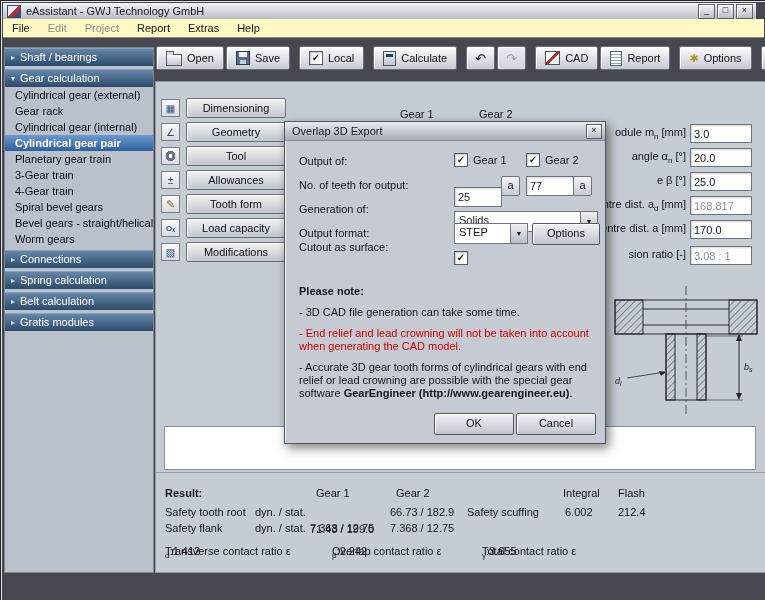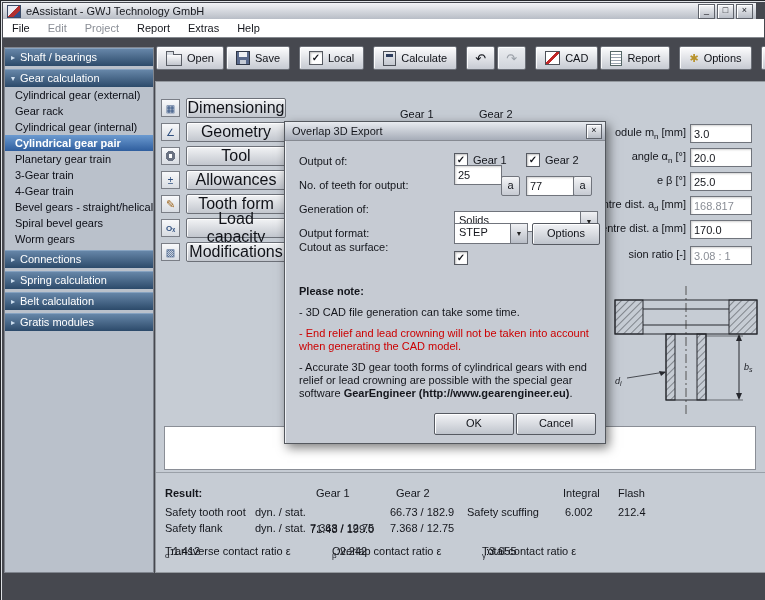--- a/index.html
+++ b/index.html
@@ -10,21 +10,21 @@
   .titlebar{position:absolute;left:2px;top:2px;right:10px;height:16px;
             background:linear-gradient(180deg,#f2f3f6,#b8bdc6);display:flex;align-items:center;
             padding:0 3px 0 4px;font-size:11px;color:#16181e;border-bottom:1px solid #8b8f98;}
   .app-ic{width:12px;height:11px;margin-right:5px;border:1px solid #3a4a66;
           background:linear-gradient(135deg,#e8eaf2 0 45%,#b03030 45% 70%,#30508c 70% 100%);flex:none;}
   .winbtn{width:15px;height:13px;margin-left:2px;background:linear-gradient(#f4f5f7,#b8bdc6);
           border:1px solid #5e626a;box-shadow:inset 1px 1px 0 #fff;font-size:9px;line-height:11px;
           text-align:center;color:#16181e;flex:none;}
   .tspacer{margin-left:auto;}
   
-  .menubar{position:absolute;left:2px;top:18px;right:2px;height:18px;background:#ffffff;
+  .menubar{position:absolute;left:2px;top:18px;right:2px;height:18px;background:#fef9c3;
            border-bottom:1px solid #85898f;font-size:11px;display:flex;align-items:center;}
   .menu-item{padding:2px 9px;color:#14161c;}
   .menu-item.dis{color:#8a8e96;}
   
   .toolbar{position:absolute;left:155px;top:45px;height:24px;display:flex;align-items:center;}
   .tbtn{display:inline-flex;align-items:center;gap:5px;height:22px;padding:0 9px;
         background:linear-gradient(#fdfdfe,#c6cad2);border:1px solid #6c7078;border-radius:2px;
         font-size:11px;color:#101218;box-shadow:inset 1px 1px 0 rgba(255,255,255,.85);margin-right:2px;}
   .tbtn.square{width:27px;padding:0;justify-content:center;font-size:13px;}
   .tbtn.dis{color:#9aa0a8;background:linear-gradient(#eceef1,#cfd3da);}
@@ -58,21 +58,21 @@
   .content{position:absolute;left:154px;top:80px;width:609px;height:490px;background:#c6ccd4;
            border:1px solid #94999f;font-size:11px;color:#14161c;}
   .modules{position:absolute;left:5px;top:16px;display:flex;flex-direction:column;gap:4px;}
   .mod-row{display:flex;align-items:center;gap:6px;}
   .mico{width:17px;height:16px;border:1px solid #7a7e86;background:linear-gradient(#f8f9fb,#d8dce2);
         display:flex;align-items:center;justify-content:center;font-size:10px;color:#2f4f7f;flex:none;}
   .mico.gear{background:radial-gradient(circle at 50% 50%,#fff 0 2px,#6a7282 2px 5px,transparent 5px),linear-gradient(#f8f9fb,#d8dce2);}
   .mico .tg{color:#a06820;font-size:11px;}
   .mico .lg{font-size:8px;font-weight:bold;}
   .mod-btn{width:100px;height:20px;background:linear-gradient(#f2f3f5,#c2c6ce);border:1px solid #6c7078;
-           border-radius:2px;font-size:16px;color:#101218;display:flex;align-items:center;justify-content:center;
+           border-radius:2px;font-size:11px;color:#101218;display:flex;align-items:center;justify-content:center;
            box-shadow:inset 1px 1px 0 rgba(255,255,255,.85);}
   .gear-col{position:absolute;top:26px;color:#14161c;}
   .flabel{position:absolute;right:79px;text-align:right;white-space:nowrap;color:#14161c;}
   .flabel sub{font-size:8px;}
   .tfield{position:absolute;left:534px;width:54px;height:17px;background:#fff;border:1px solid #70747c;
           box-shadow:inset 1px 1px 2px rgba(0,0,0,.18);font-family:"Liberation Sans",sans-serif;
           font-size:11px;padding:0 3px;color:#14161c;}
   .tfield.dis{color:#8a8e96;}
   .white-box{position:absolute;left:8px;top:344px;width:590px;height:42px;background:#fff;border:1px solid #8a8e96;}
   .drawing{position:absolute;left:455px;top:200px;}
@@ -175,22 +175,22 @@
       <span class="sb-arrow">▾</span>
       <span>Gear calculation</span>
     </div>
     <div class="sb-item">Cylindrical gear (external)</div>
     <div class="sb-item">Gear rack</div>
     <div class="sb-item">Cylindrical gear (internal)</div>
     <div class="sb-item selected">Cylindrical gear pair</div>
     <div class="sb-item">Planetary gear train</div>
     <div class="sb-item">3-Gear train</div>
     <div class="sb-item">4-Gear train</div>
+    <div class="sb-item">Spiral bevel gears</div>
     <div class="sb-item">Bevel gears - straight/helical</div>
-    <div class="sb-item">Spiral bevel gears</div>
     <div class="sb-item">Worm gears</div>
     <div class="sb-header mt">
       <span class="sb-arrow">▸</span>
       <span>Connections</span>
     </div>
     <div class="sb-header mt">
       <span class="sb-arrow">▸</span>
       <span>Spring calculation</span>
     </div>
     <div class="sb-header mt">
@@ -320,21 +320,21 @@
       <span class="cbwrap" style="left:169px;top:12px;">
         <span class="cb">✓</span>
         <span>Gear 1</span>
       </span>
       <span class="cbwrap" style="left:241px;top:12px;">
         <span class="cb">✓</span>
         <span>Gear 2</span>
       </span>
 
       <span class="lab" style="top:38px;">No. of teeth for output:</span>
-      <input class="dtext" style="left: 169px; top: 24px; width: 40px;" value="25">
+      <input class="dtext" style="left: 169px; top: 46px; width: 40px;" value="25">
       <span class="btn-a" style="left:216px;top:35px;">a</span>
       <input class="dtext" style="left: 241px; top: 35px; width: 40px;" value="77">
       <span class="btn-a" style="left:288px;top:35px;">a</span>
 
       <span class="lab" style="top:62px;">Generation of:</span>
       <span class="dsel" style="left:169px;top:58px;width:142px;margin-top:12px;">
         <span class="sel-text">Solids</span>
         <span class="sel-arrow">▼</span>
       </span>
 

